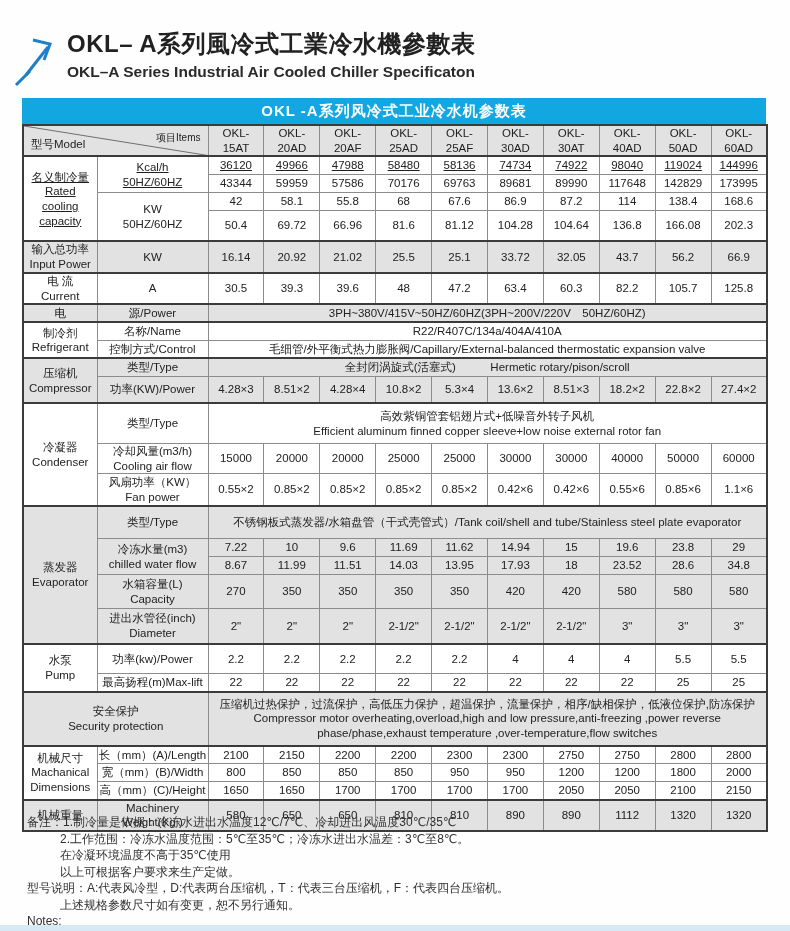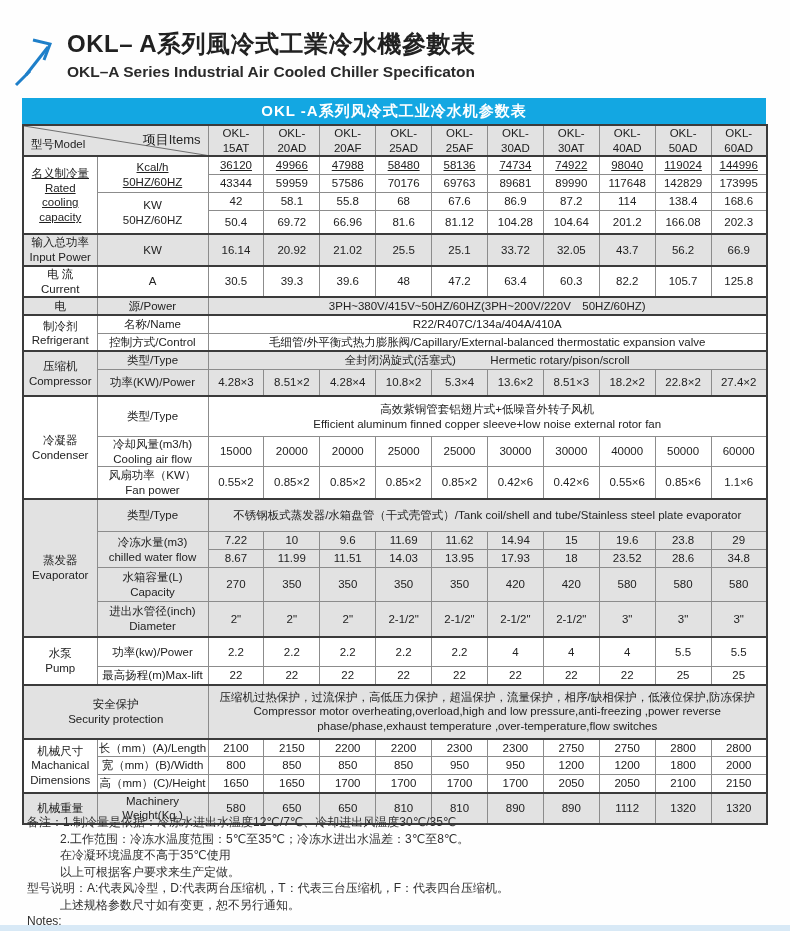--- a/index.html
+++ b/index.html
@@ -22,21 +22,21 @@
              table-layout:fixed;border:2px solid var(--border_dark,#3b3b3b);}
   table.spec td{border:1px solid var(--border_light,#8c8c8c);padding:0 1px;text-align:center;
                 vertical-align:middle;font-size:11.5px;line-height:1.28;white-space:pre-line;
                 overflow:hidden;background:#fff;color:#222;}
   tr.gs td{border-top:2px solid var(--border_dark,#3b3b3b);}
   tr.shade td, tr.hdr td{background:var(--shade_gray,#e2e2e2);}
   td.corner{position:relative;}
   .corner svg{position:absolute;left:0;top:0;width:100%;height:100%;}
   .corner line{stroke:#6a6a6a;stroke-width:1;}
   .c-model{position:absolute;left:7px;bottom:4px;font-size:11.5px;}
-  .c-items{position:absolute;right:7px;top:6px;font-size:13px;}
+  .c-items{position:absolute;right:7px;top:6px;font-size:10px;}
   td.model{font-size:11.5px;}
   td.sec{font-size:11.5px;}
   td.item{font-size:11px;}
   td.spanv{font-size:11.5px;}
 
   
   .notes{position:absolute;left:27px;top:814px;font-size:12px;line-height:16.5px;color:#303030;}
   .note-line.ind{padding-left:33px;}
 
   .strip{position:absolute;left:0;bottom:0;width:790px;height:6px;background:var(--strip_blue,#d8e9f6);}
@@ -137,29 +137,29 @@
           <td class="val">58.1</td>
           <td class="val">55.8</td>
           <td class="val">68</td>
           <td class="val">67.6</td>
           <td class="val">86.9</td>
           <td class="val">87.2</td>
           <td class="val">114</td>
           <td class="val">138.4</td>
           <td class="val">168.6</td>
         </tr>
-        <tr style="height: 24px;">
+        <tr style="height: 31px;">
           <td class="val">50.4</td>
           <td class="val">69.72</td>
           <td class="val">66.96</td>
           <td class="val">81.6</td>
           <td class="val">81.12</td>
           <td class="val">104.28</td>
           <td class="val">104.64</td>
-          <td class="val">201.2</td>
+          <td class="val">136.8</td>
           <td class="val">166.08</td>
           <td class="val">202.3</td>
         </tr>
         <tr class="gs shade" style="height: 30px;">
           <td class="sec" rowspan="1" colspan="1">输入总功率
 Input Power</td>
           <td class="item" rowspan="1">KW</td>
           <td class="val">16.14</td>
           <td class="val">20.92</td>
           <td class="val">21.02</td>

